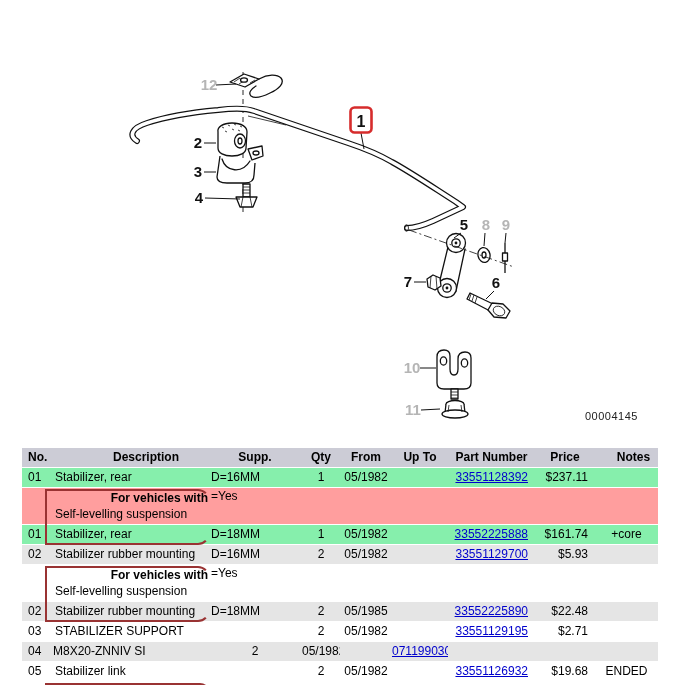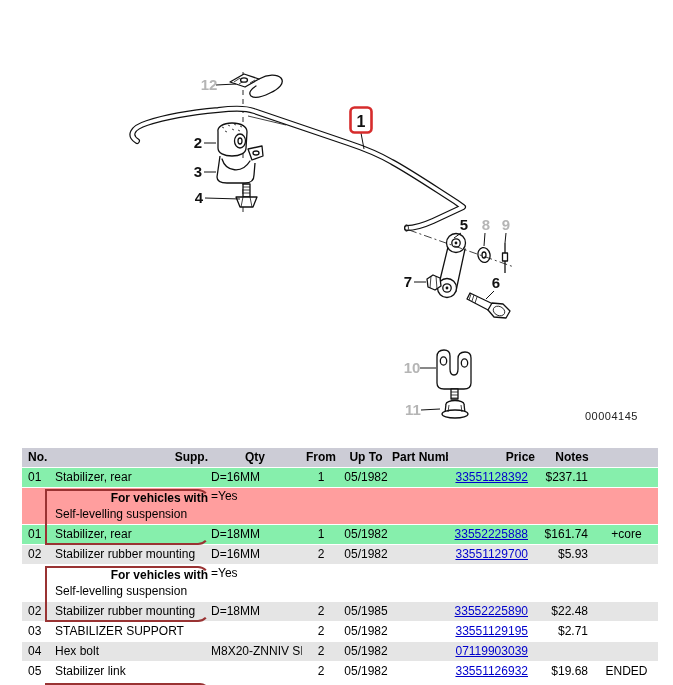--- a/index.html
+++ b/index.html
@@ -30,21 +30,21 @@
   .bg-pinkdeep{background:#ff9e9e;}
   .bg-gray{background:#e5e5e5;}
   .bg-white{background:#ffffff;}
   .cell{overflow:hidden;}
   .c-no{padding-left:6px;}
   .c-desc{padding-left:5px;}
   .c-supp{padding-left:3px;}
   .c-qty,.c-from,.c-upto,.c-notes{text-align:center;}
   .c-part,.c-price{text-align:right;padding-right:7px;}
   .thead .c-desc{text-align:center;padding-left:34px;}
-  .thead .c-supp,.thead .c-part,.thead .c-price{text-align:right;padding:0;}
+  .thead .c-supp,.thead .c-part,.thead .c-price{text-align:center;padding:0;}
   .thead .c-notes{padding-left:14px;}
   .cond .c-desc{padding-top:2px;}
   .cond .c-desc .l1{font-weight:bold;text-align:right;}
   .cond .c-supp{line-height:16px;}
   .plink{color:#0000cc;text-decoration:underline;cursor:pointer;}
   
   .bracket{position:absolute;border:2px solid #993333;border-right-color:transparent;
            border-radius:0 12px 12px 0;pointer-events:none;}
   .b1{left:45px;top:489px;width:161px;height:52px;}
   .b2{left:45px;top:566px;width:161px;height:52px;}
@@ -199,20 +199,21 @@
       <line class="leader" x1="216" y1="85" x2="236" y2="84"></line>
       <text class="callout muted" x="209" y="90">12</text>
     </g>
 
     <text class="docnum" x="585" y="420">00004145</text>
   </svg>
 
   <div class="ptable">
     <div class="thead">
         <div class="cell c-no">No.</div>
+        <div class="cell c-desc">Description</div>
         <div class="cell c-supp">Supp.</div>
         <div class="cell c-qty">Qty</div>
         <div class="cell c-from">From</div>
         <div class="cell c-upto">Up To</div>
         <div class="cell c-part">Part Number</div>
         <div class="cell c-price">Price</div>
         <div class="cell c-notes">Notes</div>
       </div>
     <div>
         <div class="trow bg-pink">
@@ -293,21 +294,20 @@
           <div class="cell c-supp"></div>
           <div class="cell c-qty">2</div>
           <div class="cell c-from">05/1982</div>
           <div class="cell c-upto"></div>
           <div class="cell c-part"><a href="#" class="plink">33551129195</a></div>
           <div class="cell c-price">$2.71</div>
           <div class="cell c-notes"></div>
         </div>
         <div class="trow bg-gray">
           <div class="cell c-no">04</div>
-          <div class="cell c-desc">Hex bolt</div>
           <div class="cell c-supp">M8X20-ZNNIV SI</div>
           <div class="cell c-qty">2</div>
           <div class="cell c-from">05/1982</div>
           <div class="cell c-upto"></div>
           <div class="cell c-part"><a href="#" class="plink">07119903039</a></div>
           <div class="cell c-price"></div>
           <div class="cell c-notes"></div>
         </div>
         <div class="trow bg-white">
           <div class="cell c-no">05</div>

